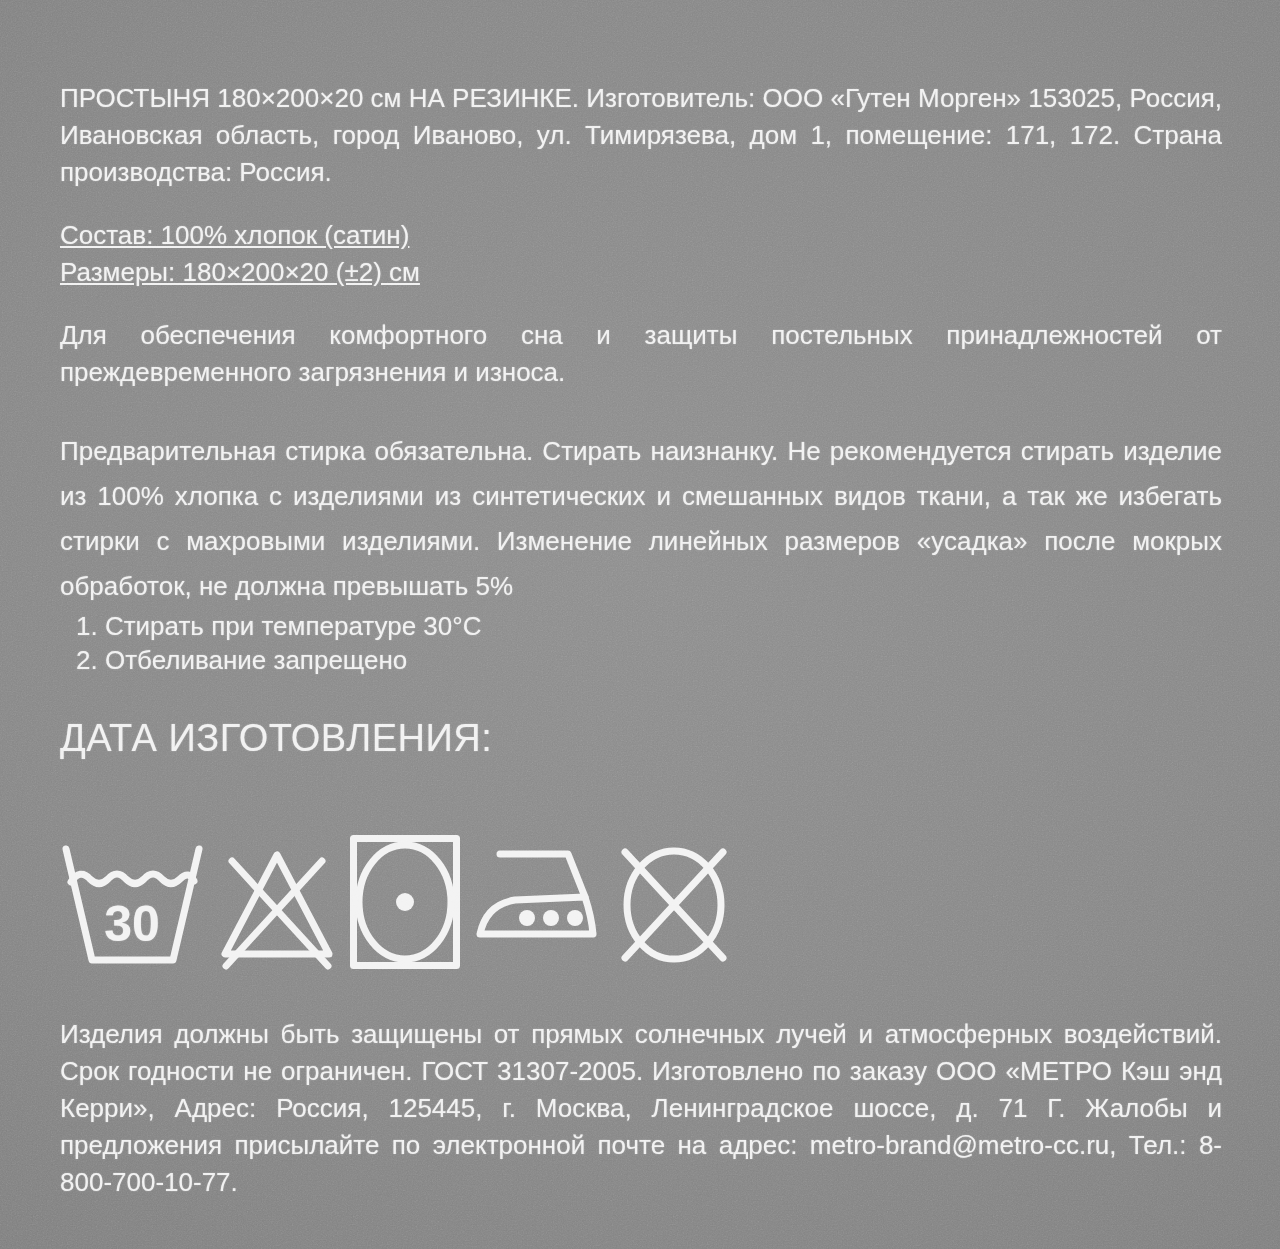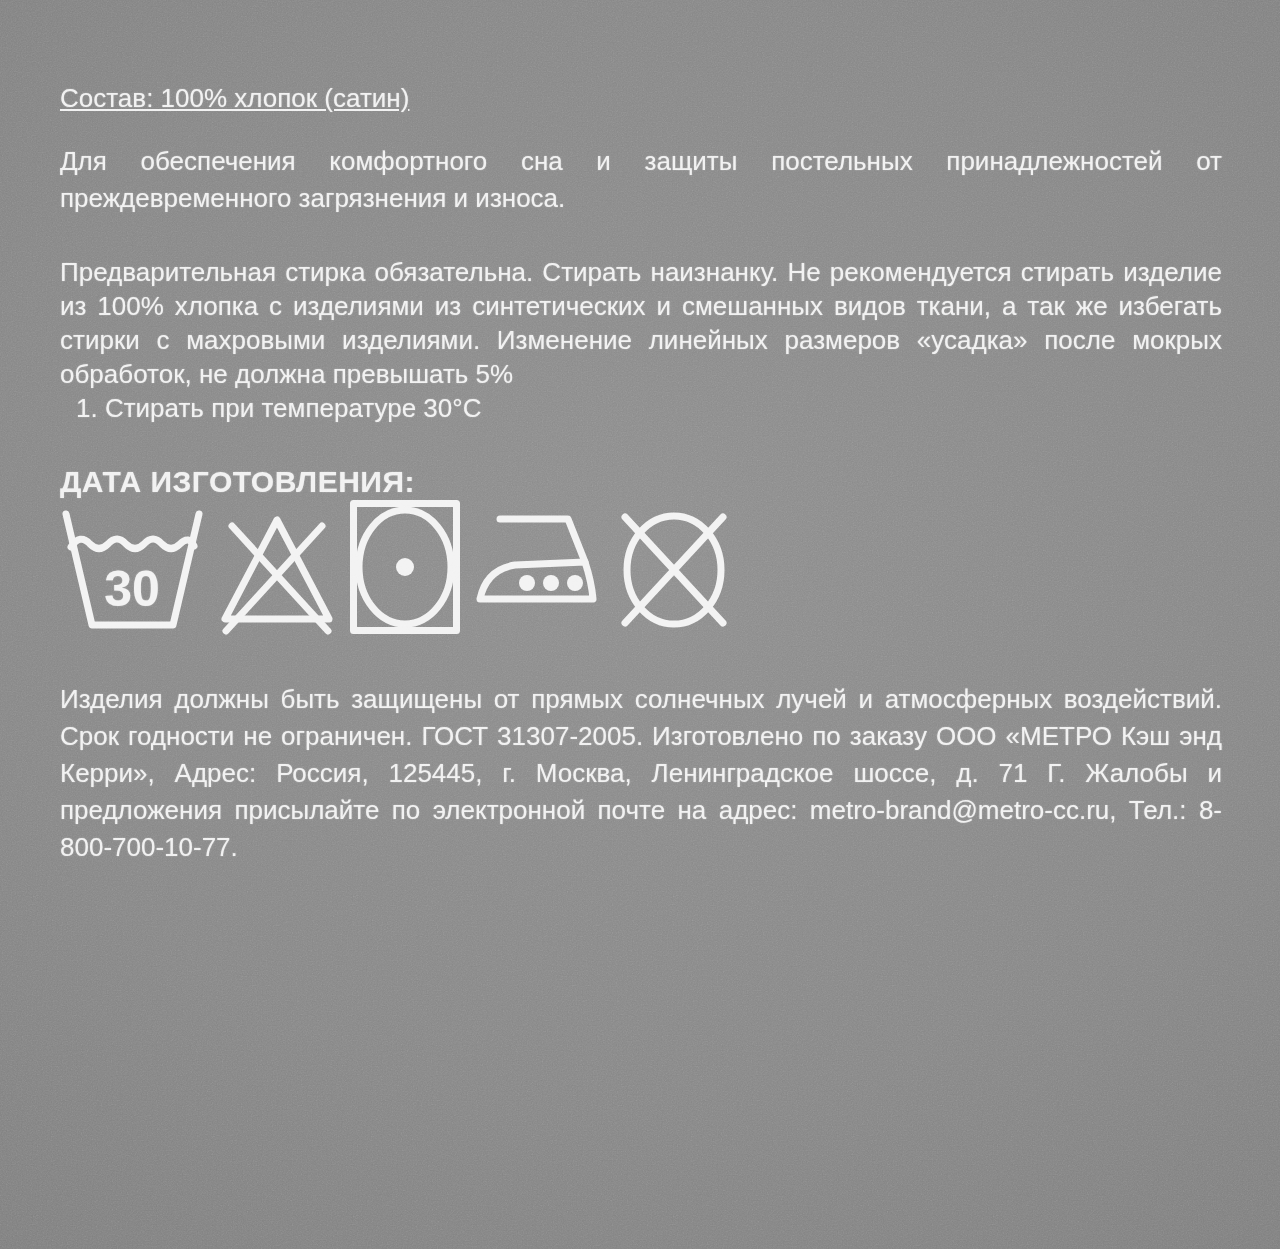--- a/index.html
+++ b/index.html
@@ -14,47 +14,50 @@
     padding:80px 58px 0 60px;
     box-sizing:border-box;
     font-size:26px;
     text-shadow:0 0 1.5px rgba(235,235,235,.55);
   }
   p{margin:0;}
   .justify{text-align:justify;text-align-last:left;}
   .para-1{line-height:37px;margin-bottom:26px;}
   .comp-block{line-height:37px;margin-bottom:26px;text-decoration:underline;}
   .purpose{line-height:37px;margin-bottom:38px;}
-  .care-text{line-height:34px;}
+  .care-text{line-height:45px;}
   .care-list{list-style:none;margin:0 0 40px 16px;padding:0;line-height:34px;}
-  .date-heading{font-size:30px;font-weight:bold;letter-spacing:.5px;}
+  .date-heading{font-size:38px;font-weight:normal;letter-spacing:.5px;margin-bottom:74px;}
   .symbols-row{display:flex;align-items:flex-end;gap:12px;margin-bottom:46px;height:136px;}
   .symbols-row svg{display:block;flex:0 0 auto;}
   .sym-stroke{stroke:#f2f2f2;stroke-width:7;fill:none;stroke-linecap:round;stroke-linejoin:round;}
   .sym-fill{fill:#f2f2f2;stroke:none;}
   .wash-temp-text{font-family:"Liberation Sans",sans-serif;font-weight:bold;font-size:50px;fill:#f2f2f2;}
   .footer-text{line-height:37px;}
   .noise{position:absolute;inset:0;mix-blend-mode:soft-light;pointer-events:none;}
 </style>
 </head>
 <body>
 
 <div class="label-content">
 
+  <p class="para-1 justify">ПРОСТЫНЯ 180×200×20 см НА РЕЗИНКЕ. Изготовитель: ООО «Гутен Морген» 153025, Россия, Ивановская область, город Иваново, ул. Тимирязева, дом 1, помещение: 171, 172. Страна производства: Россия.</p>
 
   <div class="comp-block">
     <p>Состав: 100% хлопок (сатин)</p>
+    <p>Размеры: 180×200×20 (±2) см</p>
   </div>
 
   <p class="purpose justify">Для обеспечения комфортного сна и защиты постельных принадлежностей от преждевременного загрязнения и износа.</p>
 
   <p class="care-text justify">Предварительная стирка обязательна. Стирать наизнанку. Не рекомендуется стирать изделие из 100% хлопка с изделиями из синтетических и смешанных видов ткани, а так же избегать стирки с махровыми изделиями. Изменение линейных размеров «усадка» после мокрых обработок, не должна превышать 5%</p>
 
   <ul class="care-list">
     <li>1. Стирать при температуре 30°С</li>
+    <li>2. Отбеливание запрещено</li>
   </ul>
 
   <p class="date-heading">ДАТА ИЗГОТОВЛЕНИЯ:</p>
 
   <div class="symbols-row">
 
     <svg width="145" height="131" viewBox="0 0 145 131">
       <path class="sym-stroke" d="M6,10 L32,121 L113,121 L139,10"></path>
       <path class="sym-stroke" d="M11,43 Q20,29 30,40 Q39,49 48,40 Q57,30 66,40 Q75,49 84,40 Q93,30 102,40 Q111,49 120,40 Q129,31 134,42"></path>
       <text class="wash-temp-text" x="72" y="102" text-anchor="middle">30</text>

